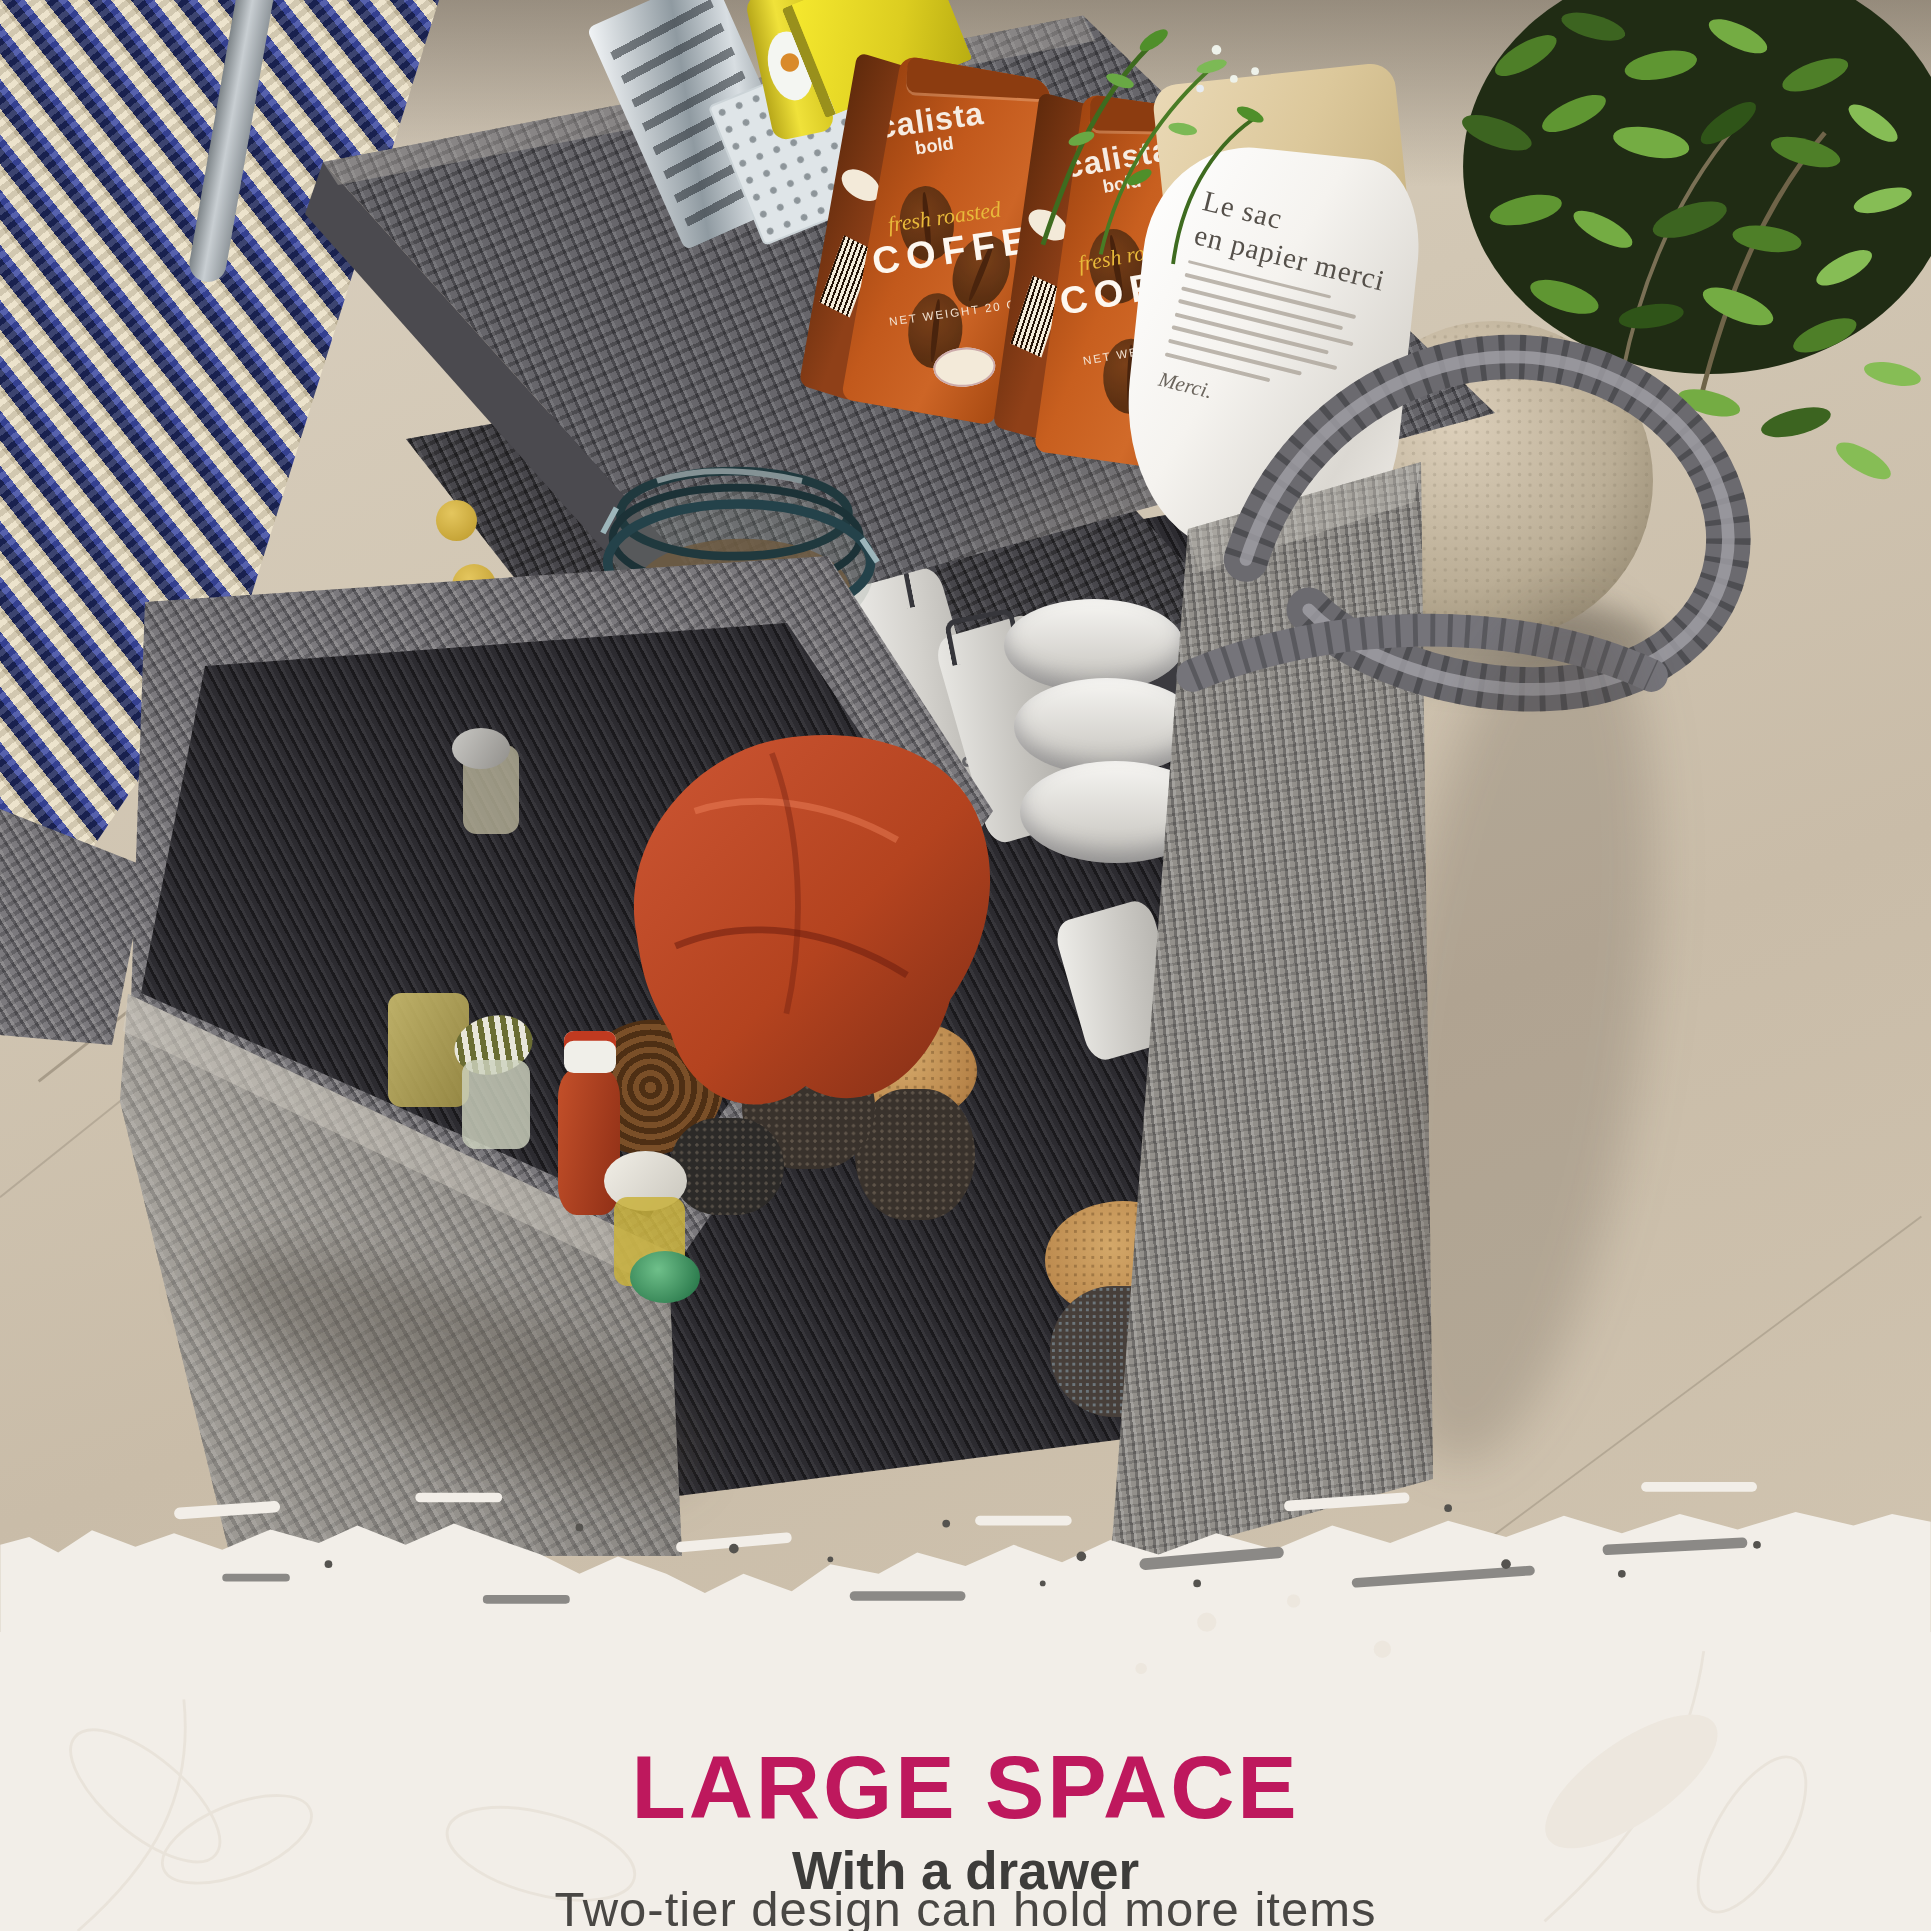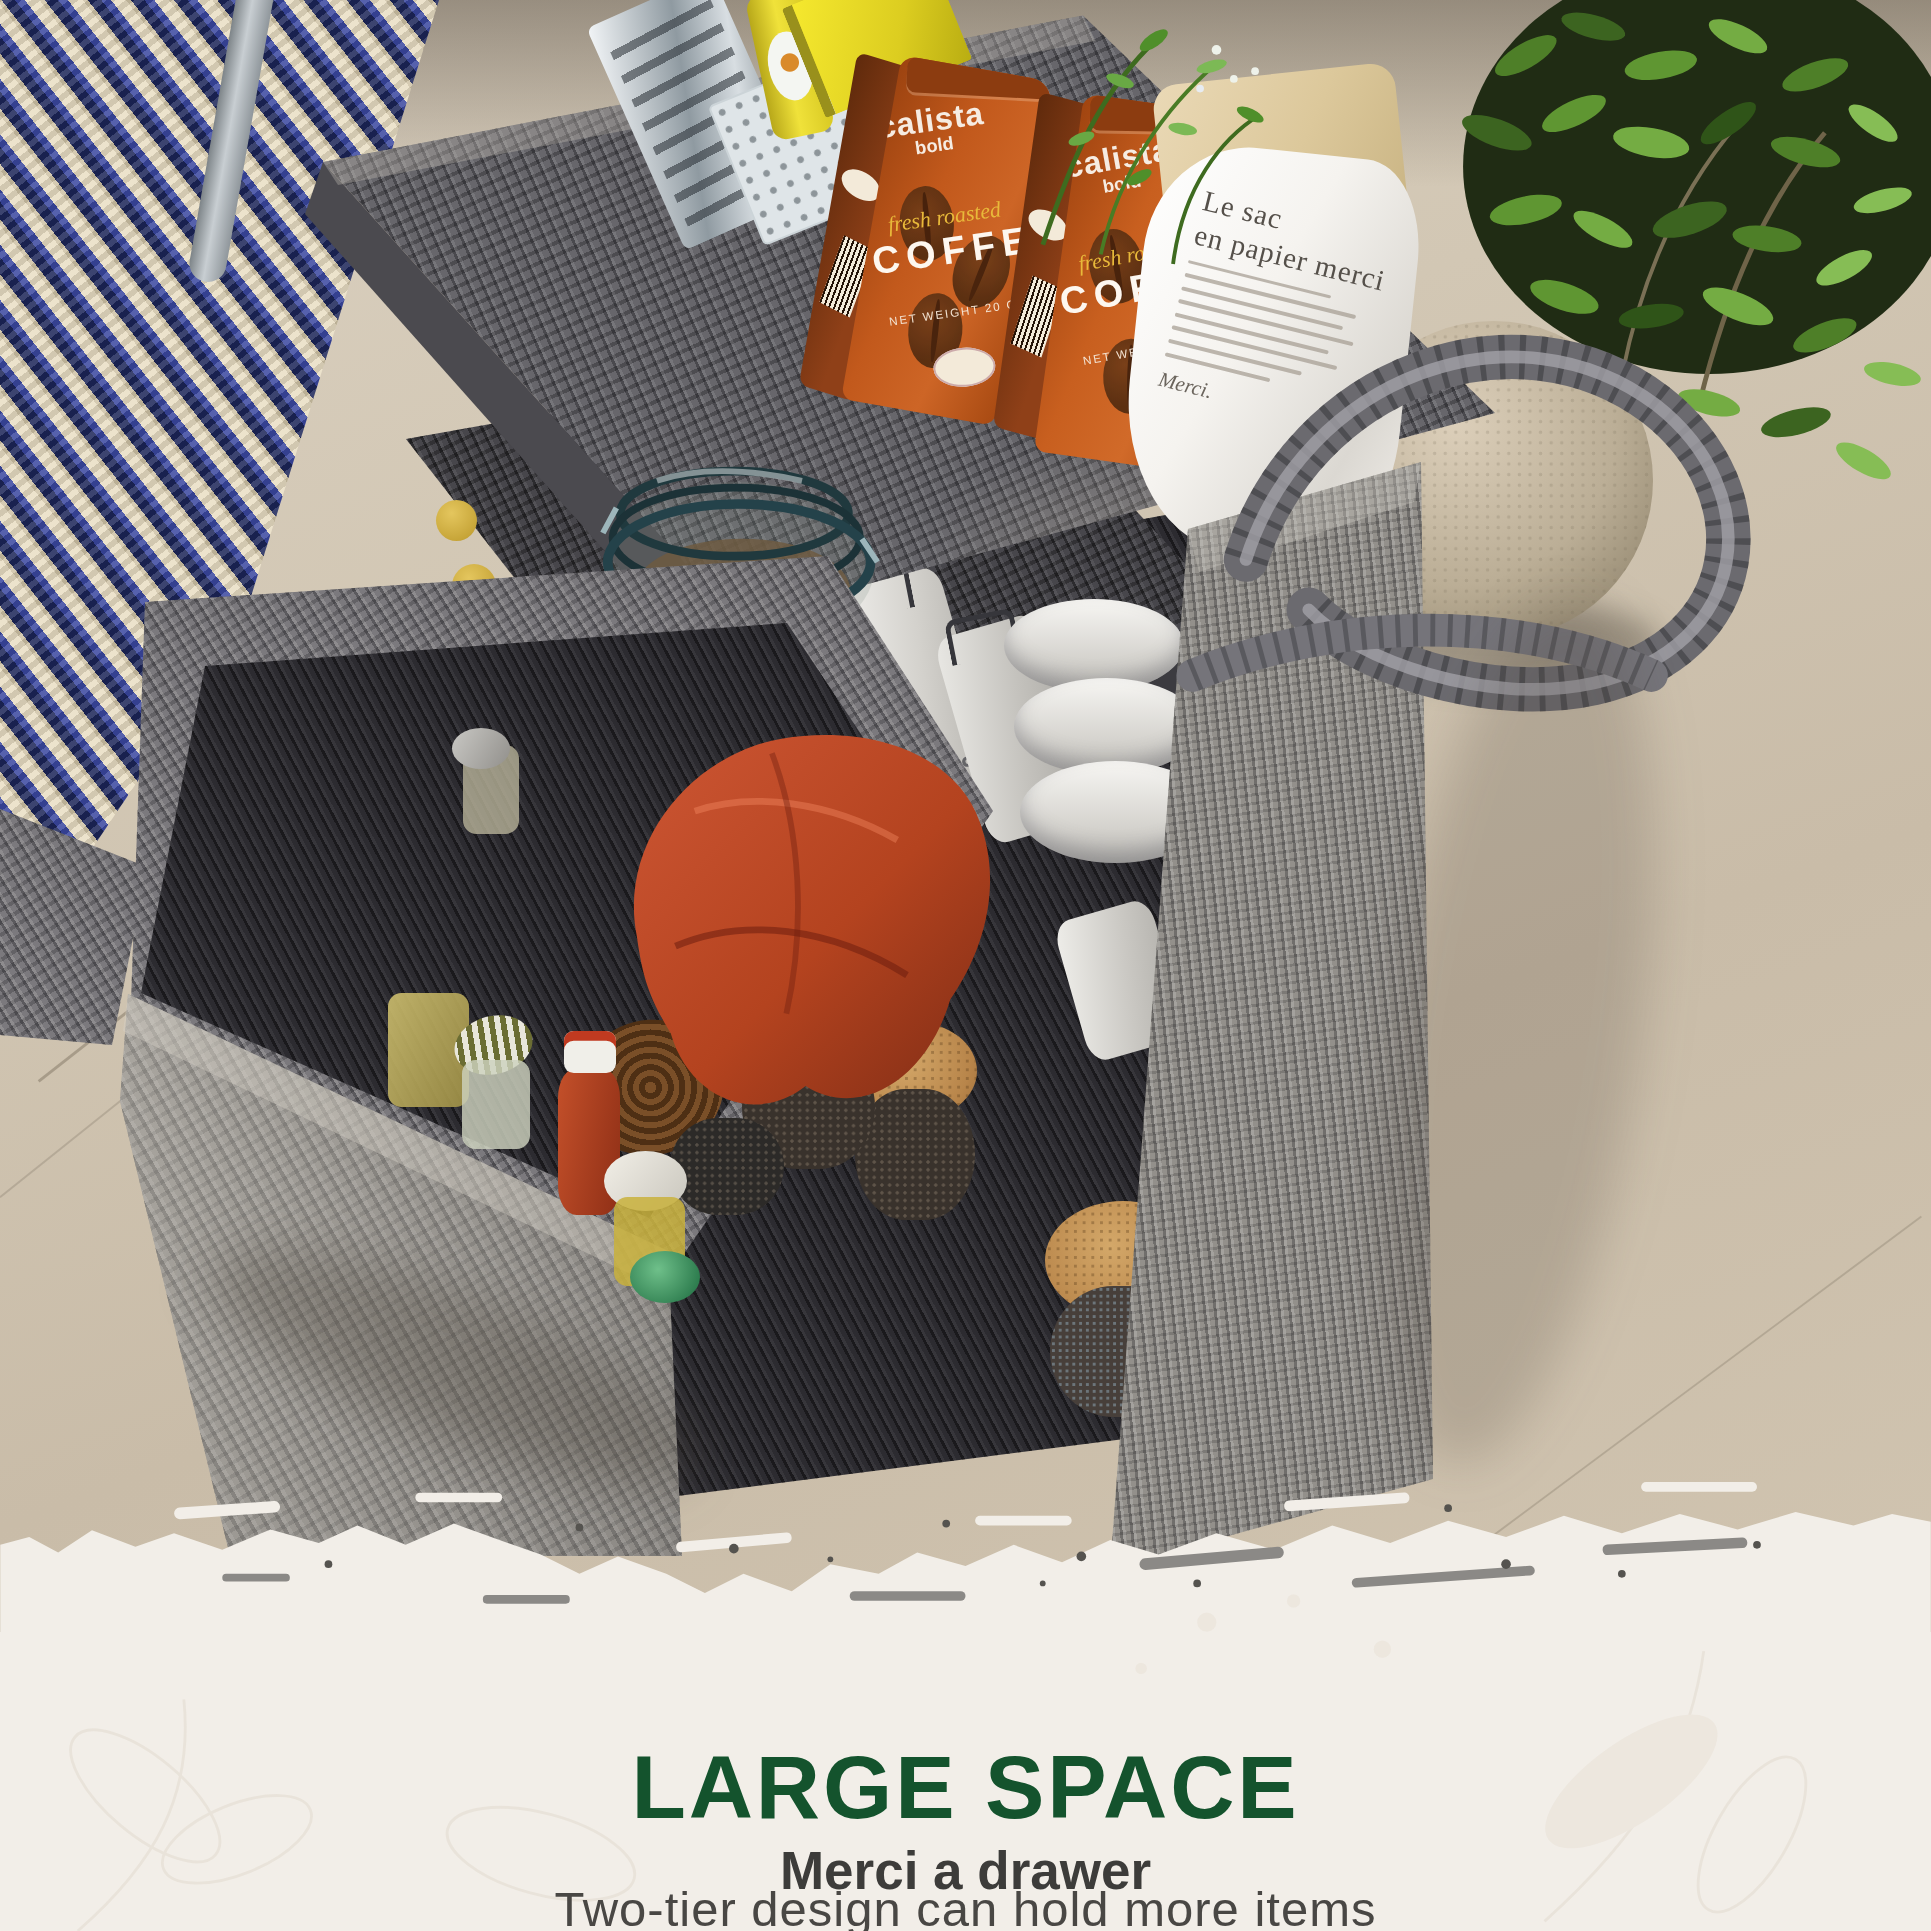--- a/index.html
+++ b/index.html
@@ -121,21 +121,21 @@
   .lid{position:absolute;border-radius:50%;}
   .bottle{position:absolute;border-radius:13.5px;}
   
   .sphere{left:1334px;top:321px;width:319px;height:319px;border-radius:50%;
     background:radial-gradient(circle at 38% 32%,#dccfba,#bbae96 55%,#968a72 85%,#7e725c);}
   .sphere::after{content:"";position:absolute;inset:0;border-radius:50%;
     background-image:radial-gradient(rgba(120,110,90,.22) 1.4px,transparent 2.1px);background-size:10.6px 10.6px;}
   
   .panel{position:absolute;left:0;top:1632px;width:1931px;height:299px;background:#f2eee8;}
   .panel-title{position:absolute;left:0;top:1736px;width:1931px;text-align:center;
-    font-size:89px;font-weight:700;letter-spacing:2.9px;color:#14532d;}
+    font-size:89px;font-weight:700;letter-spacing:2.9px;color:#be185d;}
   .panel-sub{position:absolute;left:0;top:1840px;width:1931px;text-align:center;
     font-size:53px;font-weight:700;color:#3d3c3a;}
   .panel-desc{position:absolute;left:0;top:1881px;width:1931px;text-align:center;
     font-size:49px;font-weight:400;letter-spacing:1px;color:#494744;}
 </style>
 </head>
 <body>
 
 <div class="canvas">
 
@@ -423,17 +423,17 @@
     </g>
     <g fill="#eae3d9">
       <ellipse rx="105" ry="42" transform="translate(1690,245) rotate(-35)"></ellipse>
       <circle cx="1250" cy="80" r="10"></circle>
         <circle cx="1340" cy="58" r="7"></circle>
       <circle cx="1432" cy="108" r="9"></circle>
         <circle cx="1182" cy="128" r="6"></circle>
     </g>
   </svg>
   <div class="panel-title">LARGE SPACE</div>
-  <div class="panel-sub">Merci a drawer</div>
+  <div class="panel-sub">With a drawer</div>
   <div class="panel-desc">Two-tier design can hold more items</div>
 
 </div>
 
 
 </body></html>

